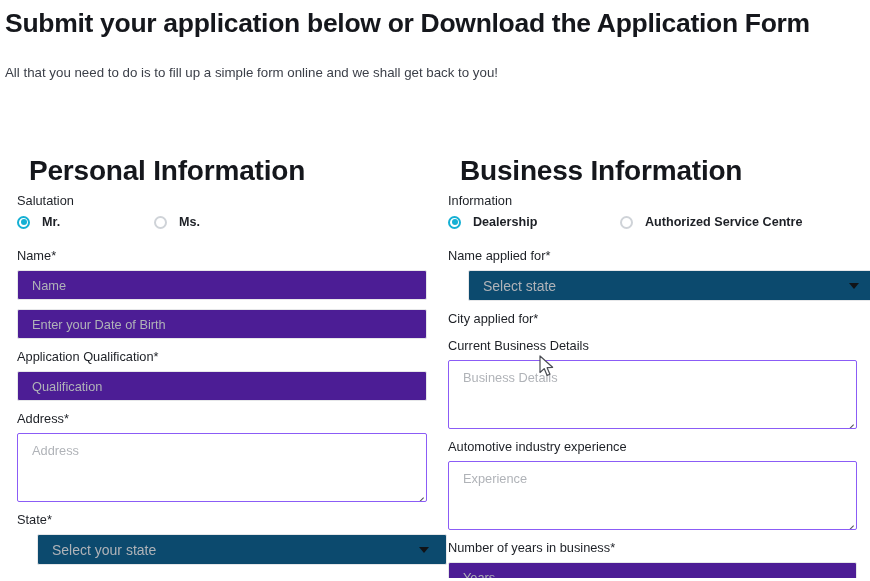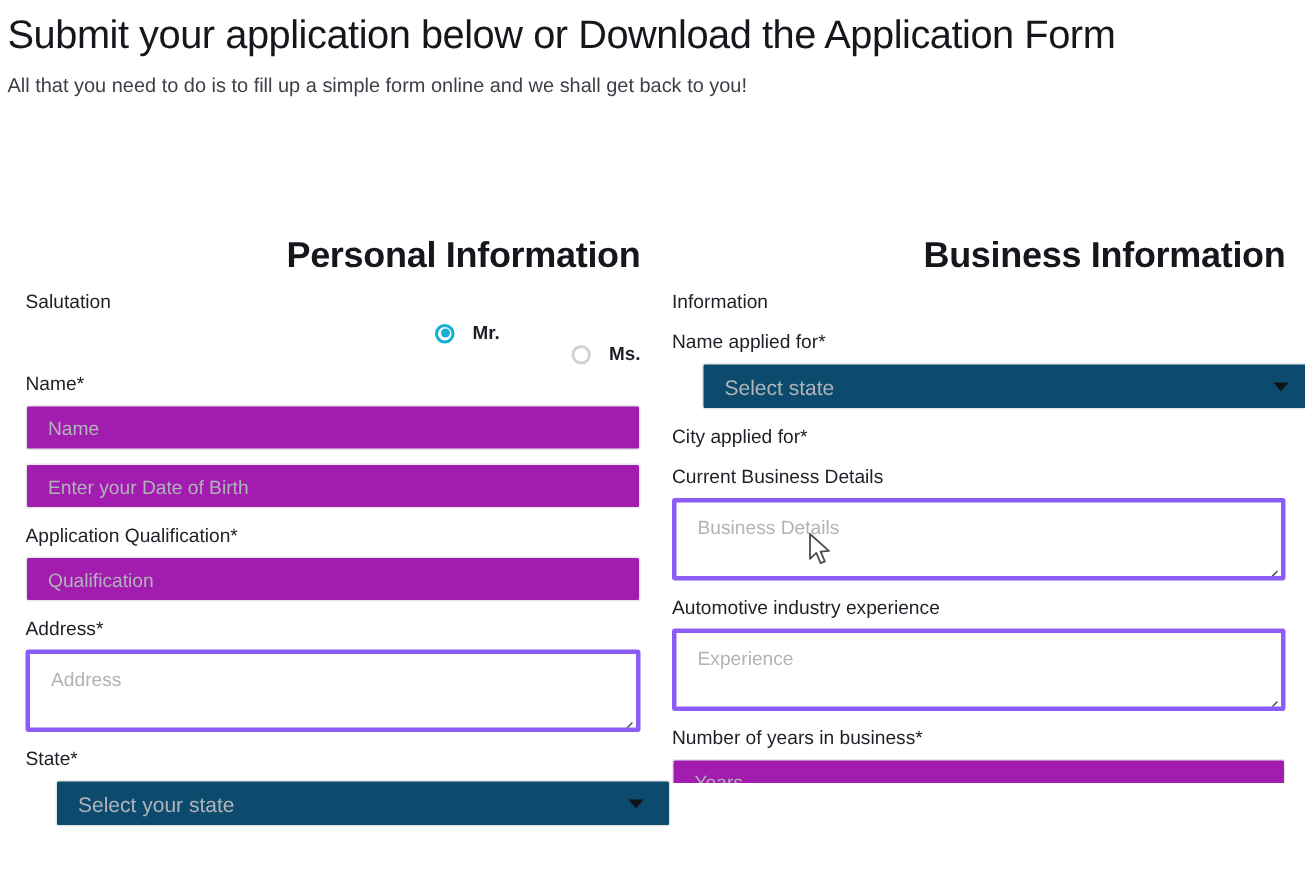--- a/index.html
+++ b/index.html
@@ -21,74 +21,72 @@
     height: 581px;
     box-sizing: border-box;
   }
 
   
   .hero-title {
     position: absolute;
     left: 5px;
     top: 6px;
     font-size: 26.5px;
-    font-weight: normal;
+    font-weight: bold;
     letter-spacing: -0.3px;
     color: #15171c;
     line-height: 34px;
     white-space: nowrap;
   }
   .hero-sub {
     position: absolute;
     left: 5px;
-    top: 48px;
+    top: 64px;
     font-size: 13.3px;
     font-weight: normal;
     color: #3b3f48;
     line-height: 18px;
     white-space: nowrap;
   }
 
   
   .col {
     position: absolute;
     top: 156px;
   }
   .col-left  { left: 17px;  width: 410px; }
   .col-right { left: 448px; width: 409px; }
 
   .section-title {
-    font-size: 24px;
+    font-size: 28px;
     font-weight: bold;
     letter-spacing: -0.2px;
     color: #15171c;
     line-height: 30px;
     margin: 0 0 6px 12px;
     white-space: nowrap;
-    text-align: right;
   }
 
   .field-label {
     font-size: 12.8px;
     font-weight: normal;
     color: #1d2026;
     line-height: 18px;
     margin: 0 0 5px 0;
     white-space: nowrap;
   }
 
   .field-block { margin-bottom: 9px; }
 
   
   .radio-row {
     display: flex;
-    align-items: flex-end;
+    align-items: flex-start;
     height: 22px;
     margin: 3px 0 10px 0;
-    flex-direction: column;
   }
   .radio-opt {
     display: flex;
     align-items: center;
     cursor: pointer;
   }
   .radio-opt.first  { width: 137px; }
   .radio-opt.first.wide { width: 172px; }
   .radio-dot {
     width: 13px;
@@ -121,34 +119,34 @@
     color: #1d2026;
     white-space: nowrap;
   }
 
   
   .input-box {
     box-sizing: border-box;
     width: 100%;
     height: 30px;
     border: 1px solid #e6e7e9;
-    background: #a21caf;
+    background: #4c1d95;
     border-radius: 2px;
     display: flex;
     align-items: center;
     padding: 0 14px;
     font-size: 12.8px;
     color: #b0b3b8;
     position: relative;
   }
   .textarea-box {
     box-sizing: border-box;
     width: 100%;
-    height: 55px;
-    border: 3px solid #8b5cf6;
+    height: 69px;
+    border: 1px solid #8b5cf6;
     background: #ffffff;
     border-radius: 2px;
     padding: 9px 14px;
     font-size: 12.8px;
     color: #b0b3b8;
     position: relative;
     overflow: hidden;
   }
   .resize-grip {
     position: absolute;
@@ -268,20 +266,30 @@
     </div>
 
   </div>
 
   <div class="col col-right">
 
     <div class="section-title">Business Information</div>
 
     <div class="field-block">
       <div class="field-label">Information</div>
+      <div class="radio-row">
+        <label class="radio-opt first wide">
+          <span class="radio-dot checked"></span>
+          <span class="radio-label">Dealership</span>
+        </label>
+        <label class="radio-opt">
+          <span class="radio-dot"></span>
+          <span class="radio-label">Authorized Service Centre</span>
+        </label>
+      </div>
     </div>
 
     <div class="field-block">
       <div class="field-label">Name applied for*</div>
       <div class="select-box">
         <span>Select state</span>
         <span class="caret"></span>
       </div>
     </div>
 

